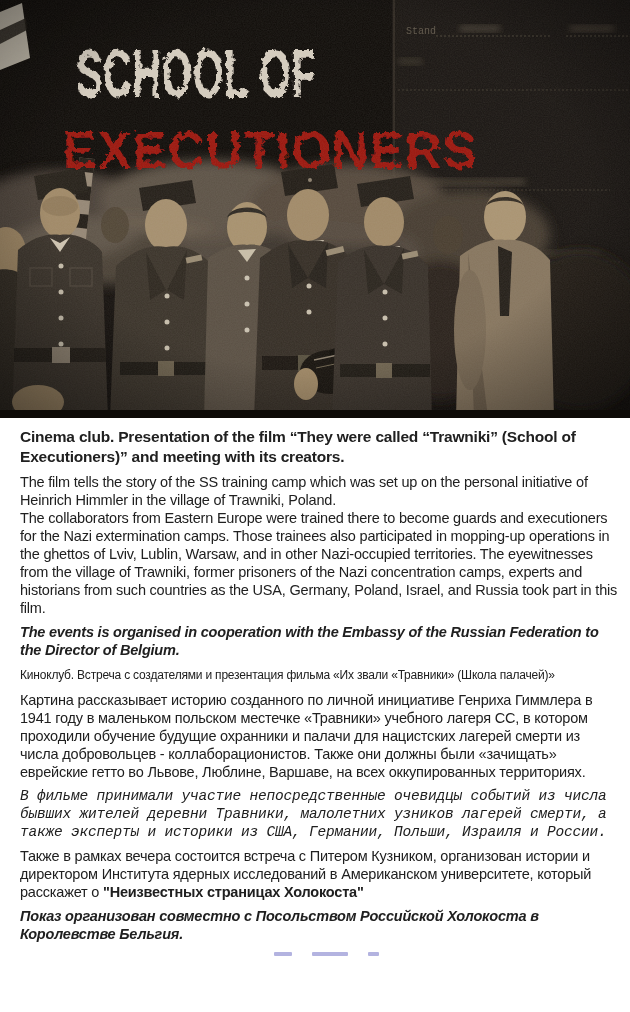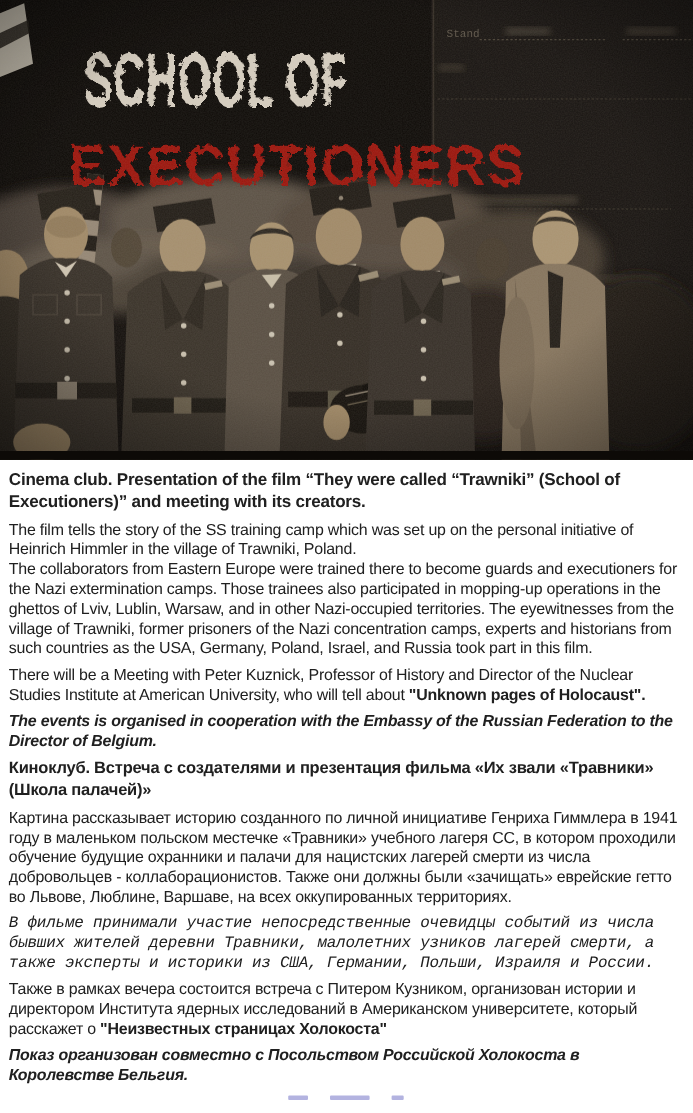--- a/index.html
+++ b/index.html
@@ -5,25 +5,25 @@
   html,body{margin:0;padding:0;}
   body{
     width:630px;height:1012px;overflow:hidden;background:#ffffff;
     font-family:"Liberation Sans",sans-serif;
   }
   .poster{width:630px;height:418px;display:block;background:#15110e;}
   .poster svg{display:block;}
   .content{
     padding:9px 8px 0 8px;
     color:#202020;
-    font-size:14.5px;line-height:18px;letter-spacing:-0.2px;
+    font-size:14.5px;line-height:18px;letter-spacing:-0.2px;margin-left:12px;
   }
   .content p{margin:0 0 6px 0;}
   .h-en{font-weight:bold;font-size:15.5px;line-height:20px;margin:0 0 6px 0;}
-  .h-ru{font-weight:bold;font-size:15px;line-height:20px;margin:8px 0 6px 0;}
+  .h-ru{font-weight:normal;font-size:12px;line-height:20px;margin:8px 0 6px 0;}
   .pre{white-space:pre-line;}
   .bi{font-weight:bold;font-style:italic;}
   .it{font-style:italic;font-family:Liberation Mono, monospace;}
   .b{font-weight:bold;}
   .linkrow{position:relative;height:8px;margin-top:2px;}
   .linkrow i{position:absolute;top:3px;height:4px;background:#8a8ad0;opacity:.65;border-radius:1px;}
   .lk1{left:254px;width:18px;}
   .lk2{left:292px;width:36px;}
   .lk3{left:348px;width:11px;}
 </style>
@@ -210,21 +210,20 @@
   <rect x="0" y="410" width="630" height="8" fill="#0d0a07"></rect>
 </svg>
 </div>
 
 <div class="content">
   <p class="h-en">Cinema club. Presentation of the film “They were called “Trawniki” (School of Executioners)” and meeting with its creators.</p>
 
   <p class="pre">The film tells the story of the SS training camp which was set up on the personal initiative of Heinrich Himmler in the village of Trawniki, Poland.
 The collaborators from Eastern Europe were trained there to become guards and executioners for the Nazi extermination camps. Those trainees also participated in mopping-up operations in the ghettos of Lviv, Lublin, Warsaw, and in other Nazi-occupied territories. The eyewitnesses from the village of Trawniki, former prisoners of the Nazi concentration camps, experts and historians from such countries as the USA, Germany, Poland, Israel, and Russia took part in this film.</p>
 
-  <p><span>There will be a Meeting with Peter Kuznick, Professor of History and Director of the Nuclear Studies Institute at American University, who will tell about </span><span class="b">"Unknown pages of Holocaust".</span></p>
 
   <p class="bi">The events is organised in cooperation with the Embassy of the Russian Federation to the Director of Belgium.</p>
 
   <p class="h-ru">Киноклуб. Встреча с создателями и презентация фильма «Их звали «Травники» (Школа палачей)»</p>
 
   <p>Картина рассказывает историю созданного по личной инициативе Генриха Гиммлера в 1941 году в маленьком польском местечке «Травники» учебного лагеря СС, в котором проходили обучение будущие охранники и палачи для нацистских лагерей смерти из числа добровольцев - коллаборационистов. Также они должны были «зачищать» еврейские гетто во Львове, Люблине, Варшаве, на всех оккупированных территориях.</p>
 
   <p class="it">В фильме принимали участие непосредственные очевидцы событий из числа бывших жителей деревни Травники, малолетних узников лагерей смерти, а также эксперты и историки из США, Германии, Польши, Израиля и России.</p>
 
   <p><span>Также в рамках вечера состоится встреча с  Питером Кузником, организован истории и директором Института ядерных исследований в Американском университете, который расскажет о </span><span class="b">"Неизвестных страницах Холокоста"</span></p>

